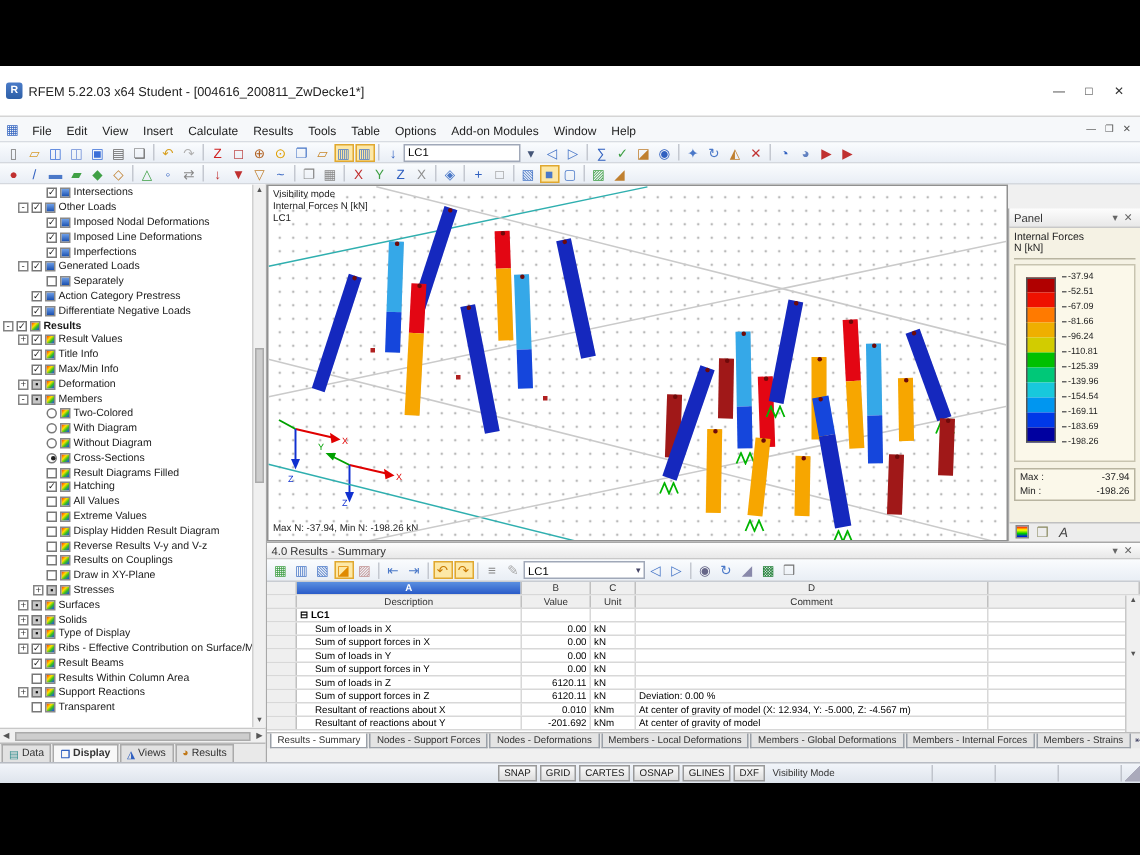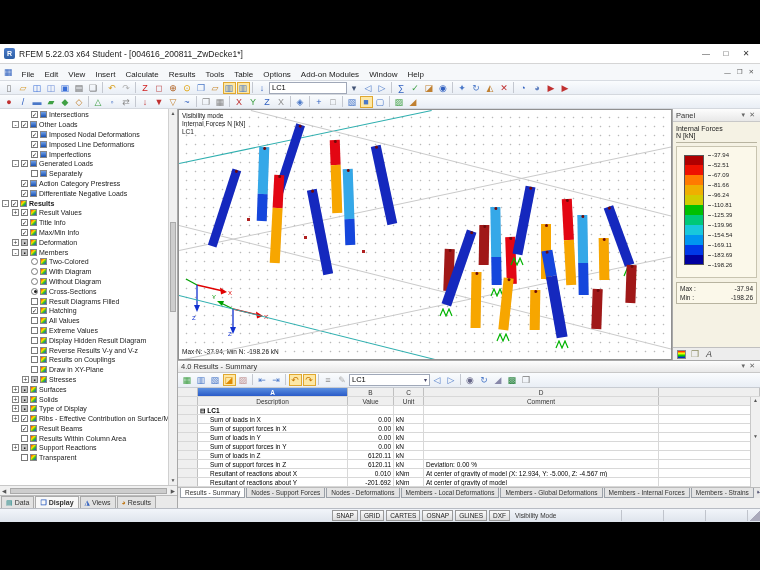--- a/index.html
+++ b/index.html
@@ -2,21 +2,21 @@
 <html><head>
 <meta charset="utf-8">
 <style>
   html,body{margin:0;padding:0;background:#222;}
   *{box-sizing:border-box;}
   .stage{position:relative;width:760px;height:570px;background:#000;overflow:hidden;
          font-family:"Liberation Sans",sans-serif;-webkit-font-smoothing:antialiased;}
   .app{position:absolute;left:0;top:44px;width:760px;height:478px;background:#F0F0F0;display:flex;flex-direction:column;}
 
   
-  .titlebar{height:20px;background:#FFFFFF;display:flex;align-items:center;padding:0 4px;border-bottom:1px solid #D5D5D5;}
+  .titlebar{height:34px;background:#FFFFFF;display:flex;align-items:center;padding:0 4px;border-bottom:1px solid #D5D5D5;}
   .appicon{width:11px;height:11px;background:linear-gradient(#4A7BC8,#2D5FA6);color:#fff;font-size:7px;font-weight:bold;
            display:flex;align-items:center;justify-content:center;border-radius:2px;margin-right:4px;}
   .titletext{font-size:8.5px;color:#222;flex:1;}
   .wbtn{width:20px;height:14px;font-size:8px;color:#333;display:flex;align-items:center;justify-content:center;}
 
   
   .menubar{height:17px;background:#F6F8FA;display:flex;align-items:center;padding:0 3px;border-bottom:1px solid #D8DCE2;}
   .mdiicon{font-size:9px;color:#3565C0;margin:0 4px 0 1px;}
   .menuitem{font-size:8px;color:#222;padding:0 5px;height:15px;line-height:15px;}
   .menuspacer{flex:1;}
@@ -74,21 +74,21 @@
   .vline{position:absolute;height:1px;transform-origin:0 0;}
   .c3d{position:absolute;border-radius:1px;box-shadow:inset -2px 0 0 rgba(0,0,0,.22),inset 0 2px 0 rgba(0,0,0,.15);}
   .cseg{width:100%;}
   .cnode{position:absolute;top:0;left:50%;margin-left:-1.5px;width:3px;height:3px;background:#6E0A0A;border-radius:50%;}
   .rdot{position:absolute;width:3px;height:3px;background:#B02020;}
   .support{position:absolute;}
   .vp-label{position:absolute;font-size:6.5px;color:#222;line-height:8px;white-space:pre;}
   .axes{position:absolute;left:2px;bottom:22px;}
 
   
-  .panel{width:88px;display:flex;flex-direction:column;border-left:1px solid #A8A8A8;background:#F0F0F0;}
+  .panel{width:88px;display:flex;flex-direction:column;border-left:1px solid #A8A8A8;background:#F0F0F0;margin-top:16px;}
   .panel-body{flex:1;background:#F5F2E4;padding:2px 3px;font-size:7px;color:#222;display:flex;flex-direction:column;}
   .panel-sec{font-size:7px;margin-top:1px;}
   .panel-unit{font-size:7px;margin-bottom:2px;}
   .panel-hr{border-top:1px solid #B8B4A0;margin:1px 0 3px 0;}
   .legend{position:relative;height:132px;background:#FBF8EA;border:1px solid #C8C4B0;}
   .lband{position:absolute;left:7px;width:20px;height:10px;border-left:1px solid #555;border-right:1px solid #555;}
   .lval{position:absolute;left:31px;font-size:6px;color:#222;line-height:7px;}
   .lval::before{content:"";display:inline-block;width:3px;height:1px;background:#666;vertical-align:middle;margin-right:1px;}
   .maxmin{margin-top:4px;border:1px solid #B8B4A0;background:#FBF8EA;font-size:6.5px;padding:1px 3px;}
   .mmrow{display:flex;justify-content:space-between;line-height:9px;}

